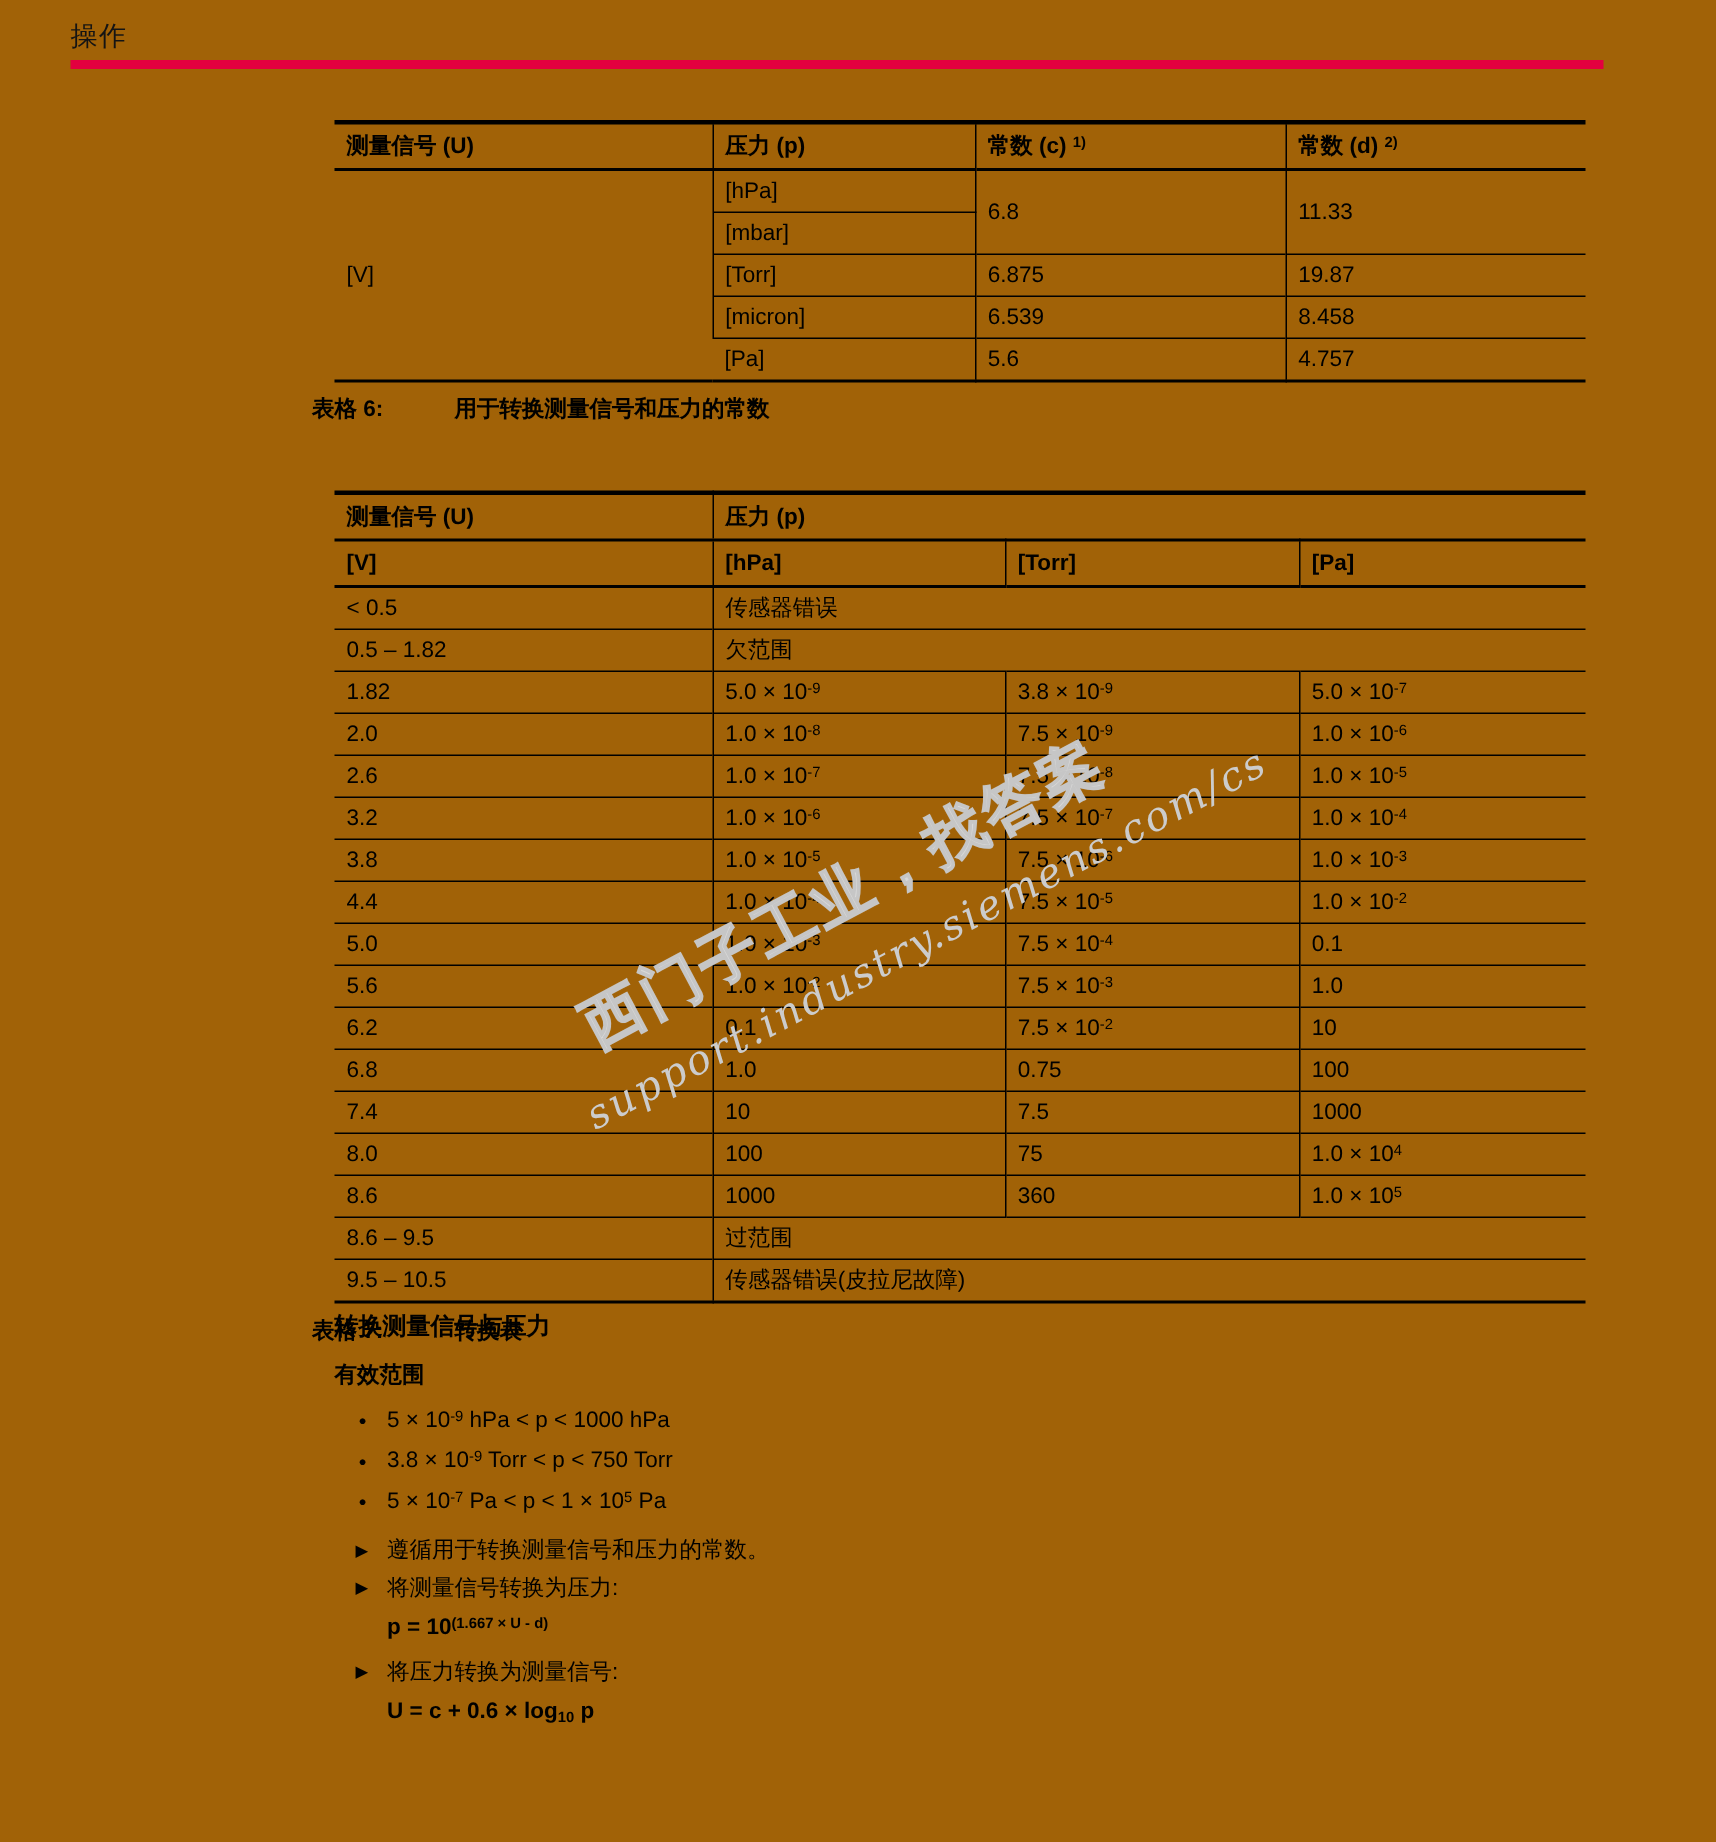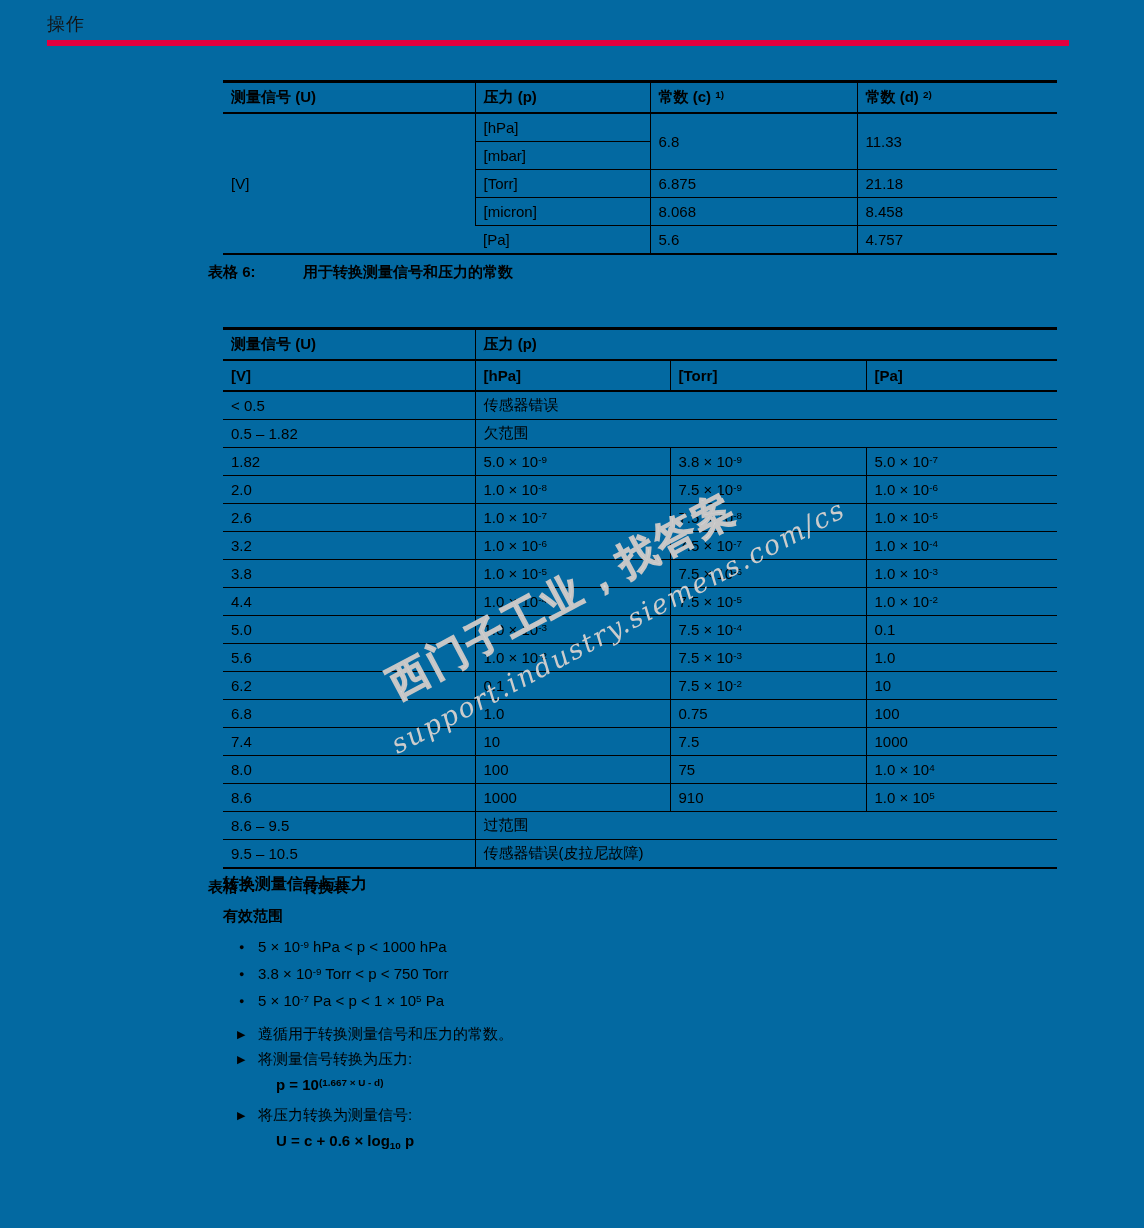--- a/index.html
+++ b/index.html
@@ -1,17 +1,17 @@
 <!DOCTYPE html>
 <html><head>
 <meta charset="utf-8">
 <style>
   html,body { margin:0; padding:0; background:#ffffff; }
   .page {
-    position:relative; width:1144px; height:1228px; background:#0369a1;
+    position:relative; width:1144px; height:1228px; background:#a16207;
     font-family:"Liberation Sans","DejaVu Sans",sans-serif; color:#000;
     overflow:hidden;
   }
   .page-header {
     position:absolute; left:47px; top:12px; font-size:18px; color:#141414;
     letter-spacing:1px;
   }
   .accent-rule {
     position:absolute; left:47px; top:40px; width:1022px; height:6px;
   }
@@ -44,21 +44,21 @@
   }
   .bottom h3 { margin:0 0 12px 0; font-size:16px; }
   .bottom h4 { margin:0 0 11px 0; font-size:15px; }
   .blist { margin:0; padding:0; list-style:none; }
   .blist .bullet-item { display:flex; line-height:20px; margin-bottom:5px; padding-left:16px; }
   .blist .dot { width:19px; font-size:9px; line-height:20px; }
   .steps { margin-top:11px; }
   .step { display:flex; line-height:20px; margin-bottom:5px; padding-left:14px; }
   .step .arrow { width:21px; font-size:11px; line-height:20px; }
   .formula {
-    font-weight:bold; line-height:22px; margin:4px 0 7px 53px; font-size:15px;
+    font-weight:bold; line-height:22px; margin:4px 0 7px 35px; font-size:15px;
   }
   
   .watermark {
     position:absolute; left:352px; top:566px; width:440px; text-align:center;
     transform:rotate(-28deg); transform-origin:50% 50%;
     pointer-events:none; user-select:none;
   }
   .watermark .wm-line1 {
     font-size:40px; font-weight:bold; letter-spacing:3px; white-space:nowrap;
     color:rgba(255,255,255,0.05);
@@ -100,25 +100,25 @@
           <td>[hPa]</td>
           <td rowspan="2">6.8</td>
           <td rowspan="2">11.33</td>
         </tr>
         <tr>
           <td>[mbar]</td>
         </tr>
         <tr>
           <td>[Torr]</td>
           <td>6.875</td>
-          <td>21.18</td>
+          <td>19.87</td>
         </tr>
         <tr>
           <td>[micron]</td>
-          <td>8.068</td>
+          <td>6.539</td>
           <td>8.458</td>
         </tr>
         <tr>
           <td class="c0">[Pa]</td>
           <td>5.6</td>
           <td>4.757</td>
         </tr>
       </tbody>
   </table>
 
@@ -222,21 +222,21 @@
         </tr>
         <tr>
           <td class="c0">8.0</td>
           <td>100</td>
           <td>75</td>
           <td>1.0 × 10<sup>4</sup></td>
         </tr>
         <tr>
           <td class="c0">8.6</td>
           <td>1000</td>
-          <td>910</td>
+          <td>360</td>
           <td>1.0 × 10<sup>5</sup></td>
         </tr>
         <tr>
           <td class="c0">8.6 – 9.5</td>
           <td colspan="3">过范围</td>
         </tr>
         <tr>
           <td class="c0">9.5 – 10.5</td>
           <td colspan="3">传感器错误(皮拉尼故障)</td>
         </tr>

